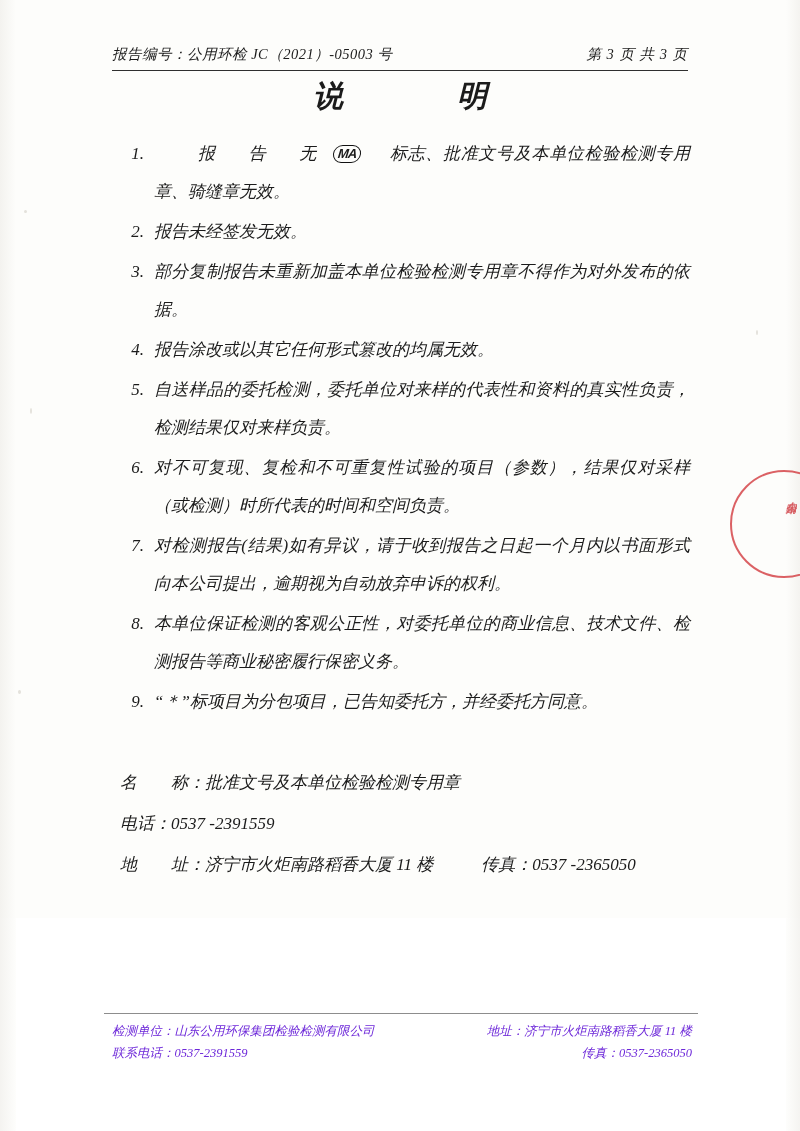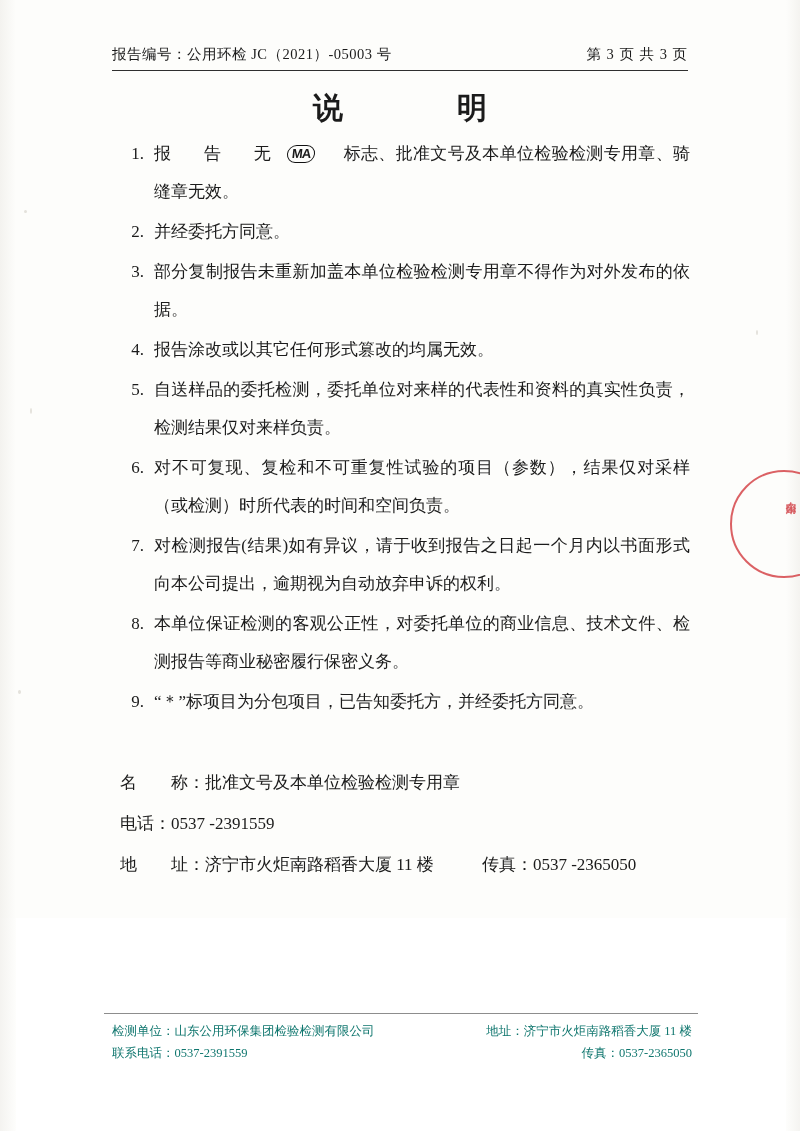--- a/index.html
+++ b/index.html
@@ -15,20 +15,21 @@
     color: #1b1b1b;
     overflow: hidden;
   }
 
   .page {
     position: absolute;
     left: 0; top: 0;
     width: 800px;
     height: 918px;
     background: #fdfdfb;
+    font-style: italic;
   }
 
   
   .scan-edge-left {
     position: absolute;
     left: 0; top: 0;
     width: 16px; height: 1131px;
     background: linear-gradient(90deg, #f0efeb 0%, #fdfdfb 100%);
     opacity: .75;
   }
@@ -67,21 +68,21 @@
     top: 70px;
     width: 576px;
     height: 1px;
     background: #2f2f2f;
   }
 
   
   .doc-title {
     position: absolute;
     left: 0;
-    top: 88px;
+    top: 76px;
     width: 800px;
     text-align: center;
     font-size: 30px;
     font-weight: bold;
     letter-spacing: 18px;
     text-indent: 18px;
     font-family: "Liberation Serif", "DejaVu Serif", serif;
   }
 
   
@@ -129,40 +130,40 @@
   
   .contact {
     position: absolute;
     left: 120px;
     top: 762px;
     width: 580px;
     font-size: 17px;
     line-height: 41px;
   }
   .contact-line { white-space: nowrap; }
-  .contact-label-wide { letter-spacing: 14px; }
+  .contact-label-wide { letter-spacing: 14px; margin-left: 44px; }
   .contact-gap { display: inline-block; width: 48px; }
 
   
   .footer-rule {
     position: absolute;
     left: 104px;
     top: 1013px;
     width: 594px;
     height: 1px;
     background: #8d8d8d;
   }
   .footer {
     position: absolute;
     left: 112px;
     top: 1020px;
     width: 580px;
     font-size: 12.5px;
     line-height: 22px;
-    color: #0f766e;
+    color: #6d28d9;
   }
   .footer-row {
     display: flex;
     justify-content: space-between;
   }
   .footer-left { white-space: nowrap; }
   .footer-right { white-space: nowrap; text-align: center; }
 
   
   .seal {
@@ -214,21 +215,21 @@
 
     <div class="note">
       <div class="note-num">1.</div>
       <div class="note-text">
         <span class="contact-label-wide">报 告 无</span><span class="mma-badge">MA</span><span style="display:inline-block;width:26px;"></span><span>标志、批准文号及本单位检验检测专用章、骑缝章无效。</span>
       </div>
     </div>
 
     <div class="note">
       <div class="note-num">2.</div>
-      <div class="note-text">并经委托方同意。</div>
+      <div class="note-text">报告未经签发无效。</div>
     </div>
 
     <div class="note">
       <div class="note-num">3.</div>
       <div class="note-text">部分复制报告未重新加盖本单位检验检测专用章不得作为对外发布的依据。</div>
     </div>
 
     <div class="note">
       <div class="note-num">4.</div>
       <div class="note-text">报告涂改或以其它任何形式篡改的均属无效。</div>

